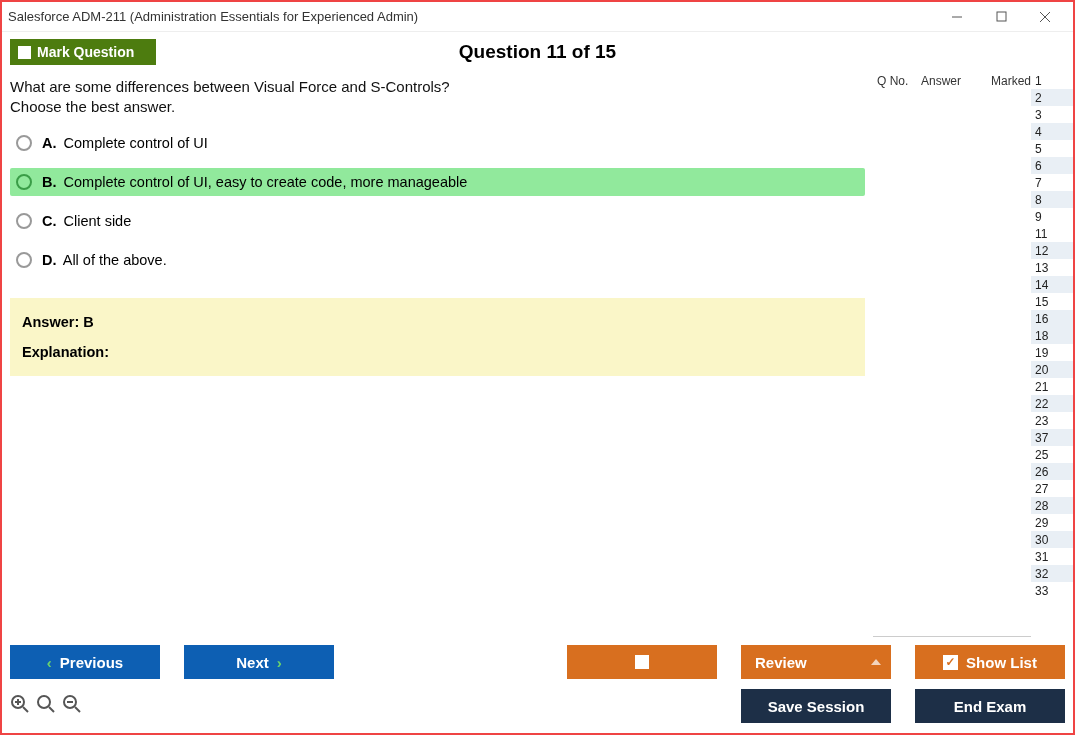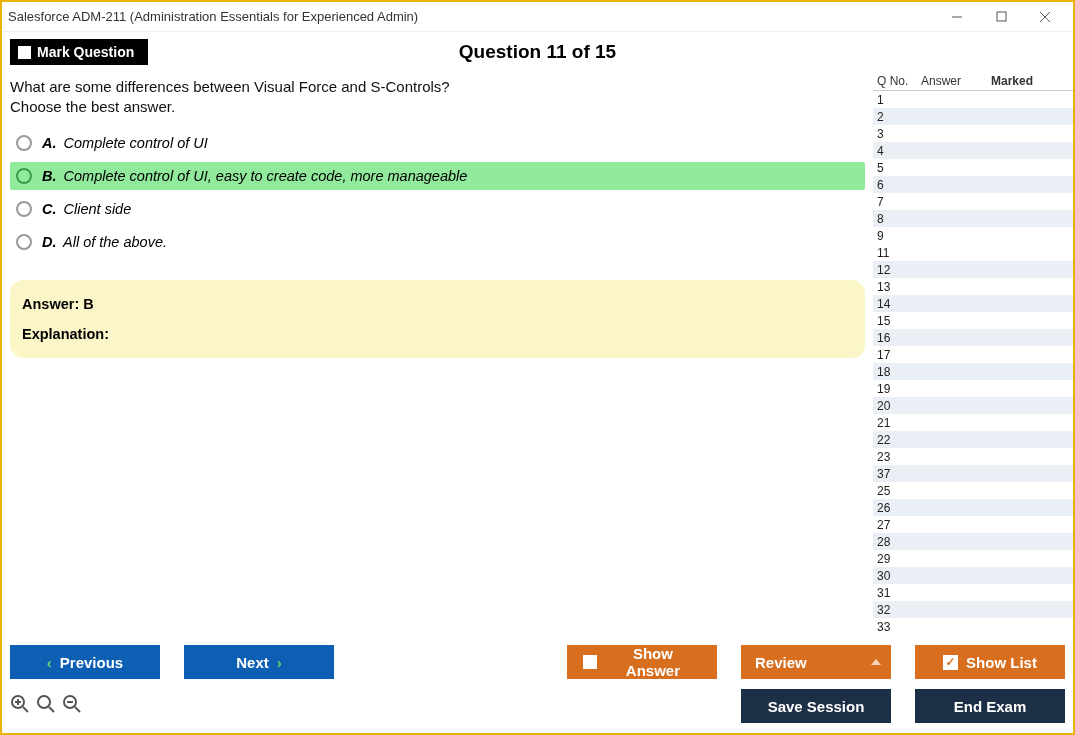--- a/index.html
+++ b/index.html
@@ -1,19 +1,19 @@
 <!DOCTYPE html>
 <html><head>
 <meta charset="utf-8">
 <style>
   * { box-sizing: border-box; margin: 0; padding: 0; font-family: "Segoe UI", Arial, sans-serif; }
   body { background: #fff; }
   .window {
     width: 1075px; height: 735px;
-    border: 2px solid #eab308;
+    border: 2px solid #ef4444;
     position: relative;
     display: flex; flex-direction: column;
     background: #fff;
   }
   .titlebar {
     height: 30px;
     display: flex; align-items: center;
     padding: 0 6px;
     font-size: 13px;
     color: #333;
@@ -23,25 +23,25 @@
   .win-controls { display: flex; gap: 0; }
   .win-btn { width: 44px; height: 28px; display:flex; align-items:center; justify-content:center; color:#555; }
   .win-btn svg { stroke:#555; stroke-width:1; fill:none; }
   .headerbar {
     height: 40px;
     display: flex; align-items: center;
     padding: 0 8px;
     position: relative;
   }
   .mark-btn {
-    background: #000000;
+    background: #4d7c0f;
     color: #fff;
     font-weight: bold;
     font-size: 14px;
-    padding: 5px 14px 5px 8px;
+    padding: 5px 22px 5px 8px;
     display: flex; align-items: center; gap:6px;
     border: none;
     cursor: pointer;
   }
   .mark-btn .box {
     width: 13px; height: 13px; background:#fff; display:inline-block;
   }
   .question-counter {
     position: absolute;
     left: 0; right: 0;
@@ -56,59 +56,58 @@
     overflow: hidden;
   }
   .main {
     flex: 1;
     padding: 6px 8px 8px 8px;
     display: flex; flex-direction: column;
     overflow: hidden;
   }
   .qtext { font-size: 15px; color:#111; margin-bottom: 3px; }
   .instr { font-size: 15px; color:#111; margin-bottom: 14px; }
-  .options { display:flex; flex-direction:column; gap:5px;font-style:italic; }
+  .options { display:flex; flex-direction:column; gap:11px; }
   .option {
     display:flex; align-items:center; gap:10px;
     font-size: 14.5px;
     padding: 6px 6px;
     border-radius: 2px;
   }
   .option .radio {
     width:16px; height:16px; border:2px solid #999; border-radius:50%;
     flex-shrink:0;
   }
   .option.correct { background:#91e99c; }
   .option.correct .radio { border-color:#3a9d47; }
   .option .letter { font-weight:bold; margin-right:3px; }
   .answerbox {
     margin-top: 24px;
     background: #faf6c8;
     padding: 16px 12px;
     font-size: 14.5px;
-    border-radius: 13px;
   }
   .answerbox .ans-line { font-weight:bold; margin-bottom:14px; }
   .answerbox .exp-label { font-weight:bold; }
   .sidepanel {
     width: 200px;
     border-left: none;
-    display:flex; flex-direction:column;
+    display:flex; flex-direction:row;
     font-size: 12px;
   }
   .side-header {
     display:flex;
     font-size: 12px;
     color:#333;
     padding: 2px 0 2px 4px;
     border-bottom: 1px solid #ccc;
   }
   .side-header .col-q { width:44px; }
   .side-header .col-a { width:70px; }
-  .side-header .col-m { flex:1;font-weight:bold; }
+  .side-header .col-m { flex:1; }
   .qlist {
     flex:1;
     overflow-y: scroll;
     position:relative;
   }
   .qrow {
     display:flex;
     height: 17px;
     align-items:center;
     padding-left:4px;
@@ -300,25 +299,20 @@
           <div class="qrow">
             <span class="col-q">15</span>
             <span class="col-a"></span>
             <span class="col-m"></span>
           </div>
           <div class="qrow even">
             <span class="col-q">16</span>
             <span class="col-a"></span>
             <span class="col-m"></span>
           </div>
-          <div class="qrow">
-            <span class="col-q">17</span>
-            <span class="col-a"></span>
-            <span class="col-m"></span>
-          </div>
           <div class="qrow even">
             <span class="col-q">18</span>
             <span class="col-a"></span>
             <span class="col-m"></span>
           </div>
           <div class="qrow">
             <span class="col-q">19</span>
             <span class="col-a"></span>
             <span class="col-m"></span>
           </div>
@@ -403,21 +397,20 @@
         <span class="chev-l">‹</span>
         <span>Previous</span>
       </button>
       <button class="btn blue">
         <span>Next</span>
         <span class="chev-r">›</span>
       </button>
       <div class="spacer"></div>
       <button class="btn orange">
         <span class="box"></span>
-        <span>Show Answer</span>
       </button>
       <button class="btn orange review-btn">
         <span>Review</span>
         <span class="arrow-up"></span>
       </button>
       <button class="btn orange">
         <span class="boxchk">✓</span>
         <span>Show List</span>
       </button>
     </div>

